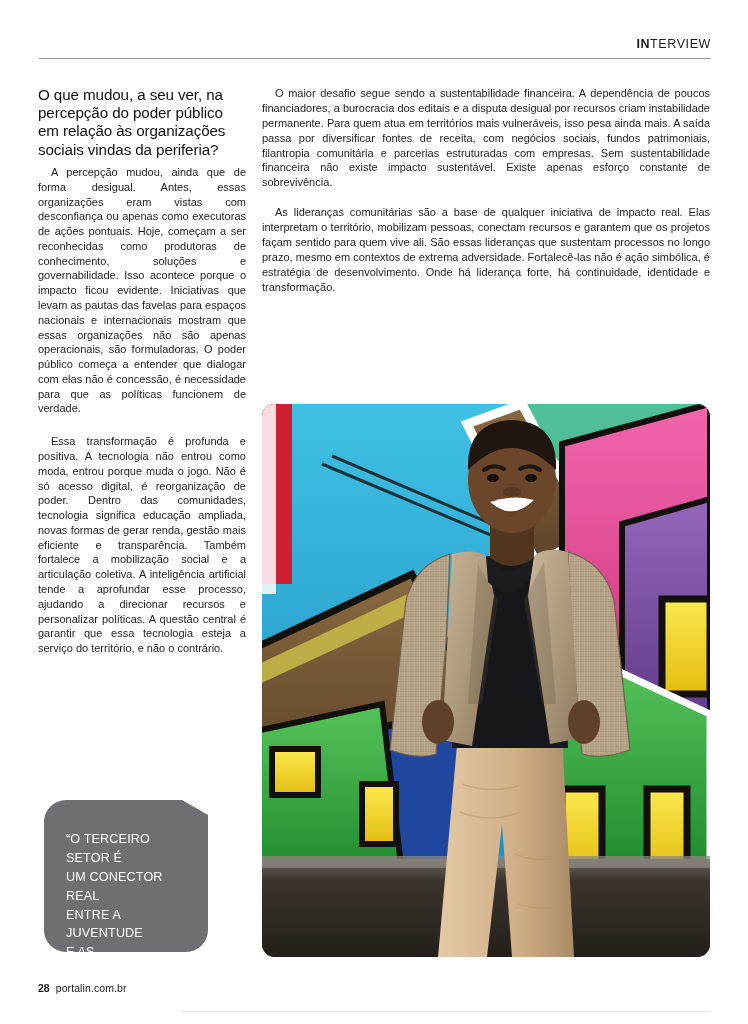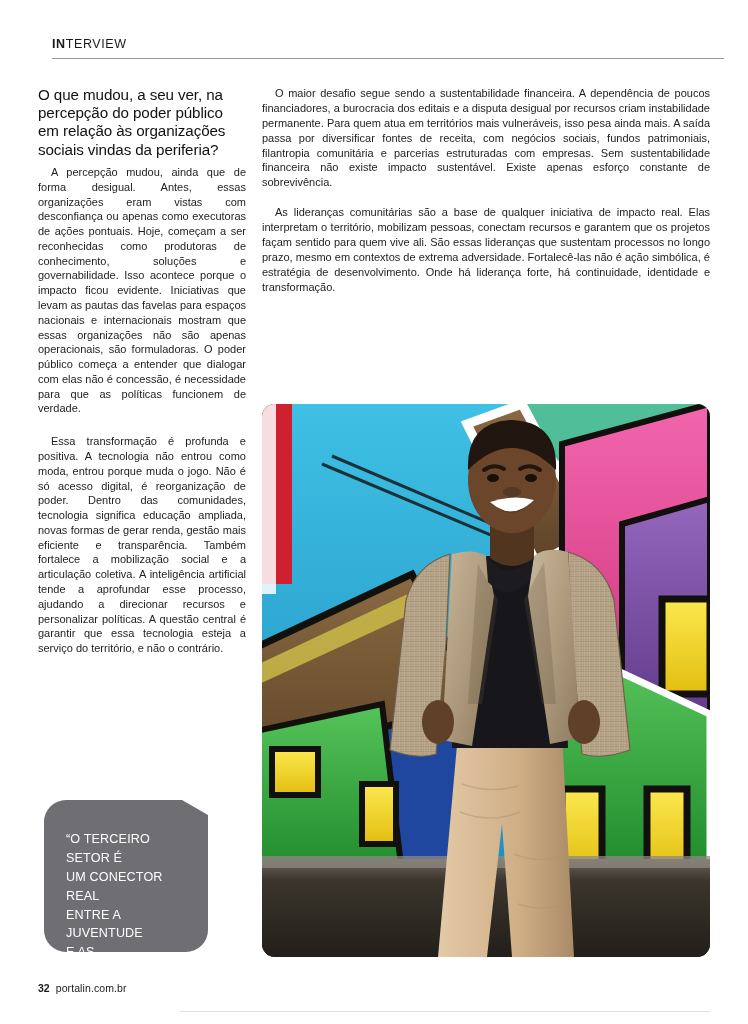--- a/index.html
+++ b/index.html
@@ -18,23 +18,24 @@
 
   .page {
     position: absolute;
     inset: 0;
     background: #ffffff;
   }
 
   
   .header {
     position: absolute;
-    left: 52px;
+    left: 39px;
     top: 38px;
     width: 672px;
+    text-align: right;
   }
   .kicker {
     font-size: 12.5px;
     letter-spacing: 0.6px;
     color: #1a1a1a;
     font-weight: 400;
     line-height: 1;
   }
   .kicker b { font-weight: 700; }
   .header-rule {
@@ -314,18 +315,18 @@
       <ellipse cx="269" cy="74" rx="6" ry="4" fill="#16100a"></ellipse>
       <path d="M222 66 q10 -7 20 -1" stroke="#20160f" stroke-width="4" fill="none" stroke-linecap="round"></path>
       <path d="M258 65 q10 -6 20 1" stroke="#20160f" stroke-width="4" fill="none" stroke-linecap="round"></path>
       <path d="M228 98 q22 20 44 -2 q-20 -6 -44 2 Z" fill="#ffffff"></path>
       <path d="M228 98 q22 20 44 -2 q-22 24 -44 2 Z" fill="#3a2216" opacity="0.55"></path>
       <ellipse cx="250" cy="88" rx="9" ry="5" fill="#4a2e1c" opacity="0.6"></ellipse>
     </svg>
   </div>
 
   <div class="footer">
-    <span class="pg">32</span>
+    <span class="pg">28</span>
     <span class="site">portalin.com.br</span>
   </div>
   <div class="footer-rule"></div>
 
 </div>
 
 </body></html>

